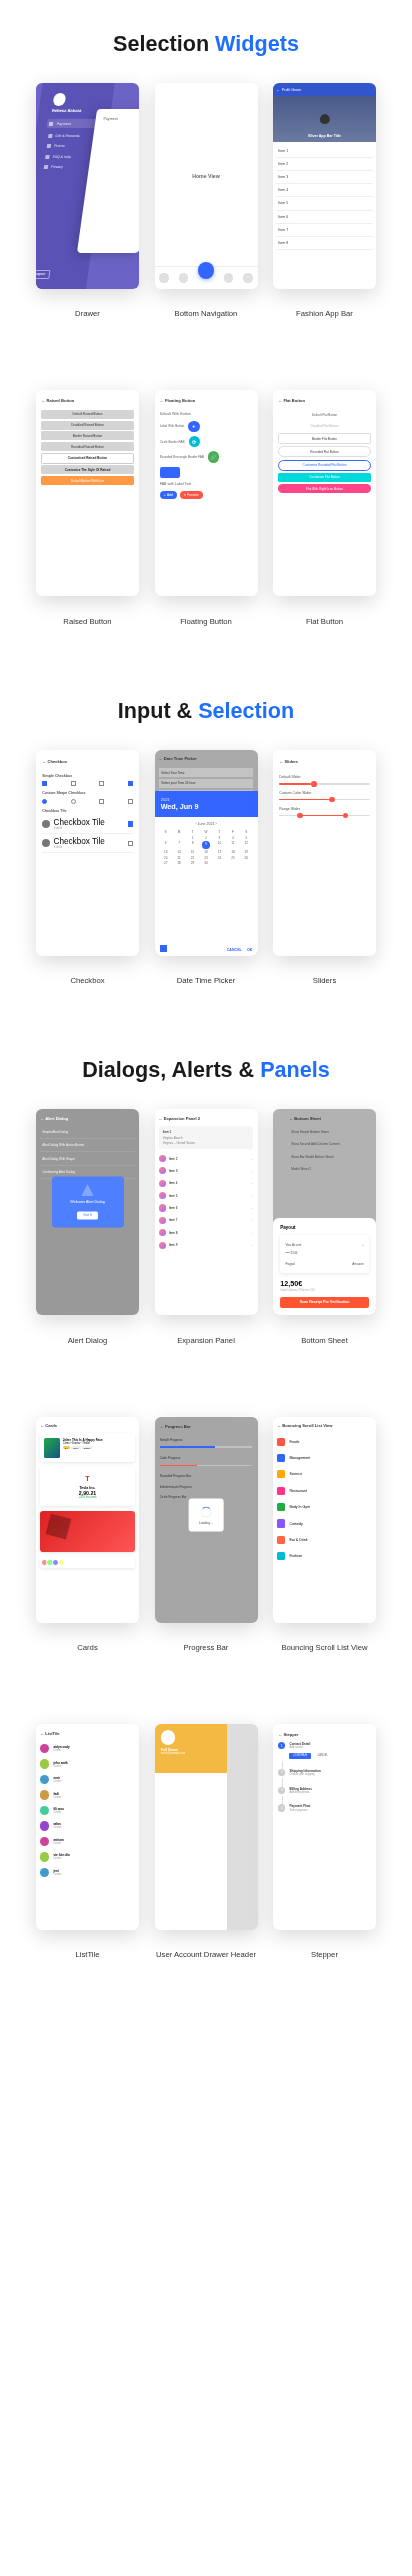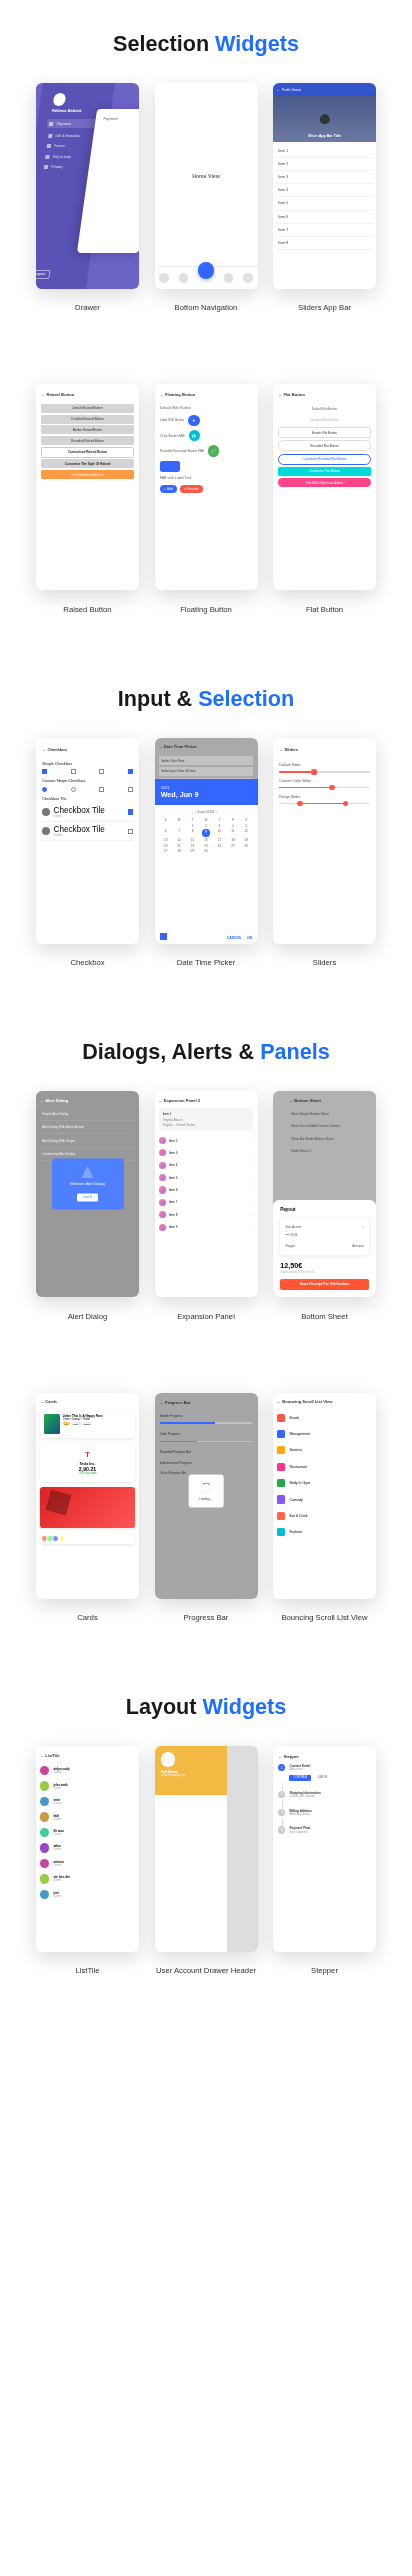--- a/index.html
+++ b/index.html
@@ -1,21 +1,21 @@
 <!DOCTYPE html>
 <html style="font-size:8.2px"><head>
 <meta charset="utf-8">
 <style>
 * { margin: 0; padding: 0; box-sizing: border-box; }
 body { font-family: -apple-system, BlinkMacSystemFont, 'Segoe UI', Arial, sans-serif; background: #fff; width: 412px; }
 .section { padding: 31px 20.6px 41px; }
 .section-title { text-align: center; font-size: 21.6px; font-weight: 700; color: #1a1a1a; margin-bottom: 26px; }
 .section-title .accent { color: #1e6eff; }
 .gallery { display: flex; justify-content: center; gap: 15.5px; }
-.gallery-item { display: flex; flex-direction: column; align-items: center; }
+.gallery-item { display: flex; flex-direction: column; align-items: center; gap: 6px; }
 .phone { width: 103px; height: 206px; background: #fff; border-radius: 6.2px; box-shadow: 0 5.2px 20.6px rgba(0,0,0,0.15); overflow: hidden; position: relative; }
 .phone-label { margin-top: 14.4px; font-size: 7.7px; color: #333; font-weight: 500; text-align: center; }
 
 
 .drawer-bg { background: #6c63c7; width: 100%; height: 100%; position: relative; }
 .drawer-panel { position: absolute; left: 0; top: 0; width: 72px; height: 100%; background: #5a52b5; transform: skewX(-8deg) translateX(-7.7px); transform-origin: left; }
 .drawer-avatar { width: 12.4px; height: 12.4px; border-radius: 50%; background: #fff; margin: 10.3px 0 0 13px; }
 .drawer-user { color: #fff; font-size: 4.1px; margin: 2.6px 0 0 13px; font-weight: 600; }
 .drawer-item { color: rgba(255,255,255,0.85); font-size: 3.6px; margin: 6.2px 0 0 13px; display: flex; align-items: center; gap: 3.1px; }
 .drawer-item.active { background: rgba(255,255,255,0.15); padding: 2.1px; border-radius: 2.1px; margin-left: 10.3px; }
@@ -263,21 +263,21 @@
             <div class="sliver-row">Item 2</div>
             <div class="sliver-row">Item 3</div>
             <div class="sliver-row">Item 4</div>
             <div class="sliver-row">Item 5</div>
             <div class="sliver-row">Item 6</div>
             <div class="sliver-row">Item 7</div>
             <div class="sliver-row">Item 8</div>
           </div>
         </div>
       </div>
-      <div class="phone-label">Sliders App Bar</div>
+      <div class="phone-label">Fashion App Bar</div>
     </div>
   </div>
 </div>
 
 <div class="section">
   <div class="gallery">
 
     <div class="gallery-item">
       <div class="phone">
         <div class="btn-phone-body">
@@ -714,23 +714,20 @@
               </div>
             </div>
         </div>
       </div>
       <div class="phone-label">Bouncing Scroll List View</div>
     </div>
   </div>
 </div>
 
 <div class="section">
-  <h2 class="section-title">
-    <span>Layout </span><span class="accent">Widgets</span>
-  </h2>
   <div class="gallery">
 
     <div class="gallery-item">
       <div class="phone">
         <div class="listtile-body">
           <div class="btn-header">← <span>ListTile</span></div>
           <div id="lt-list">
               <div class="lt-item">
                 <div class="lt-avatar" style="background:#c49"></div>
                 <div>

